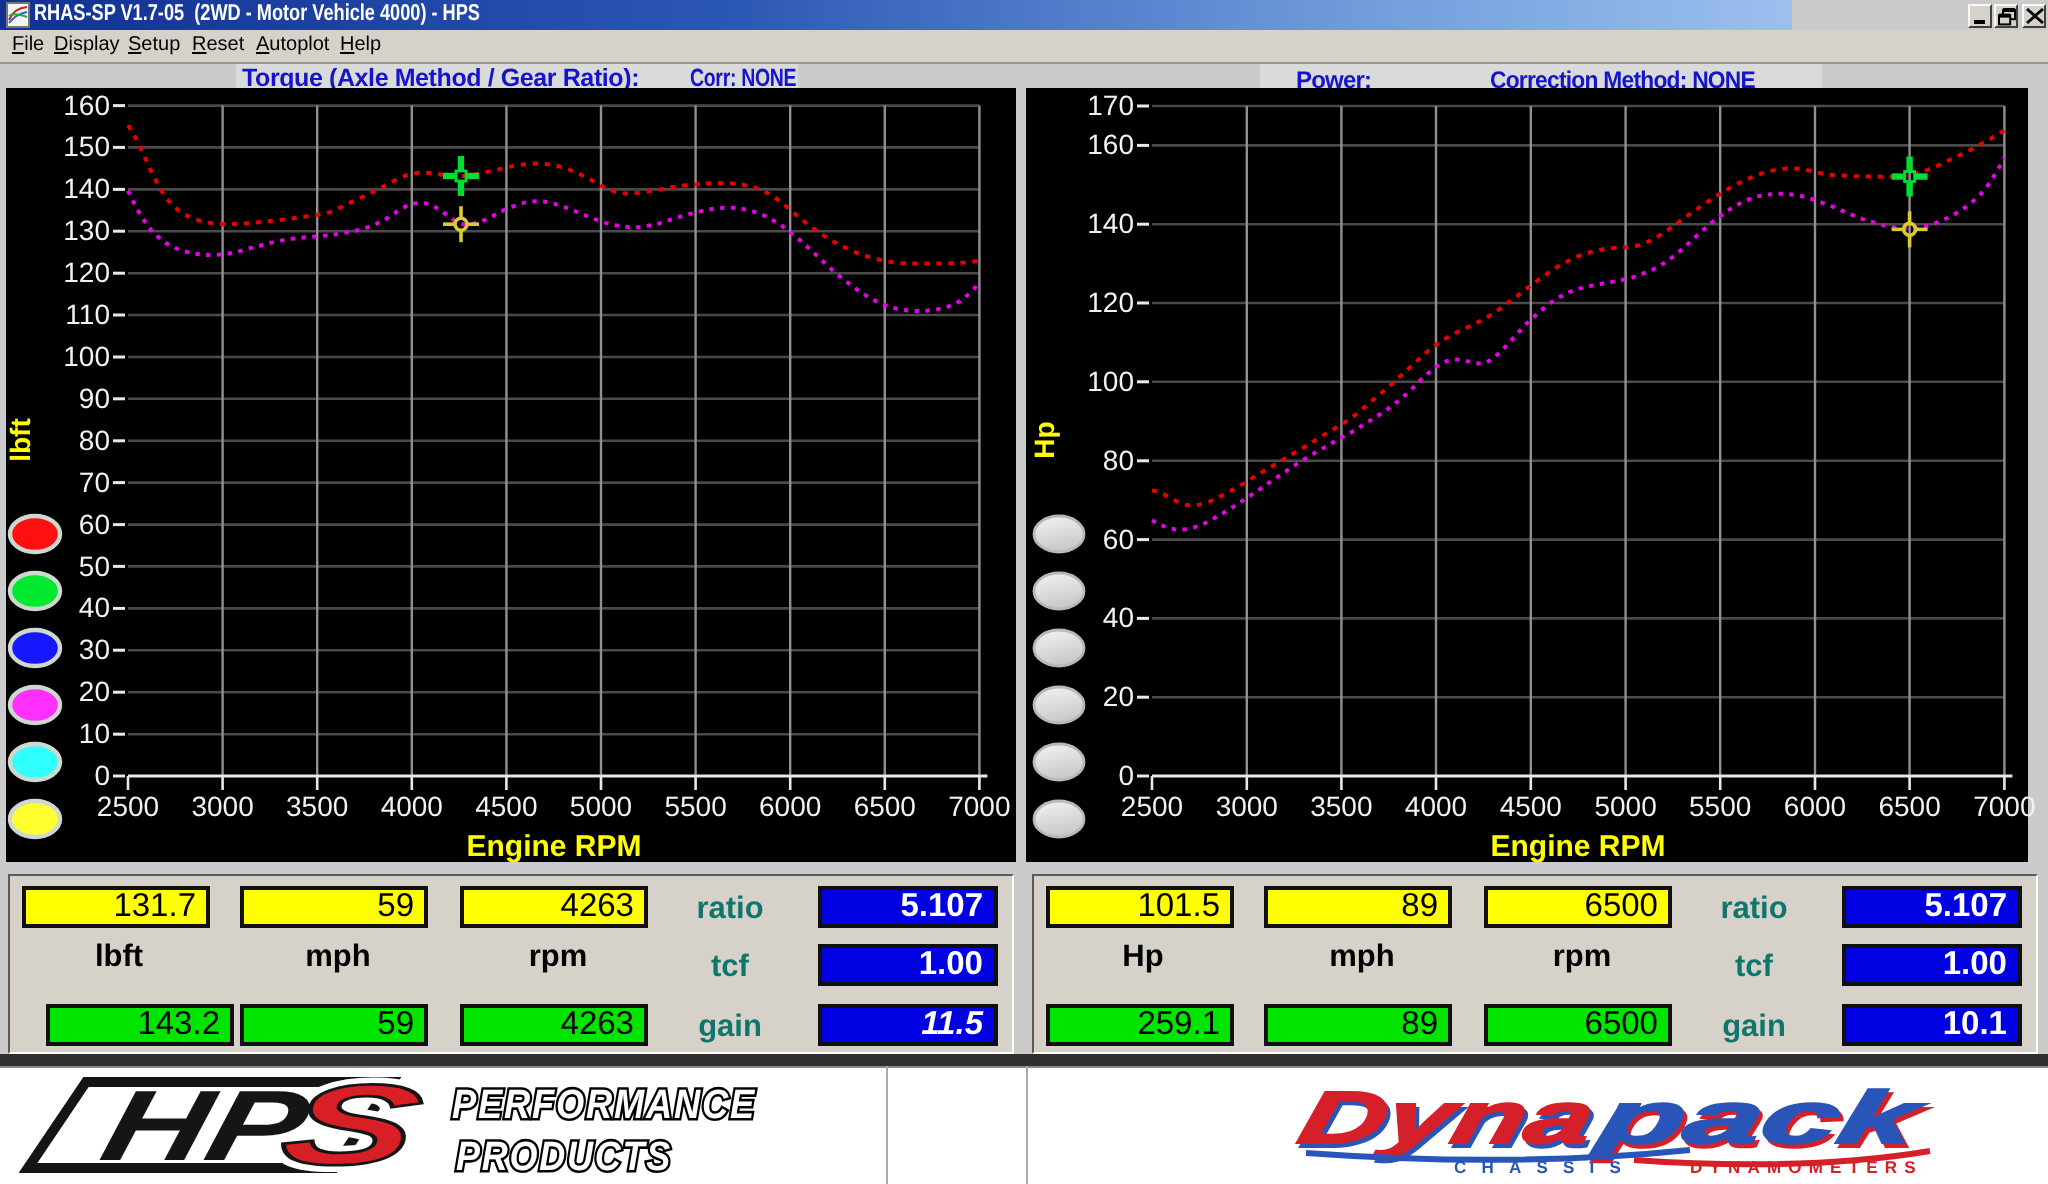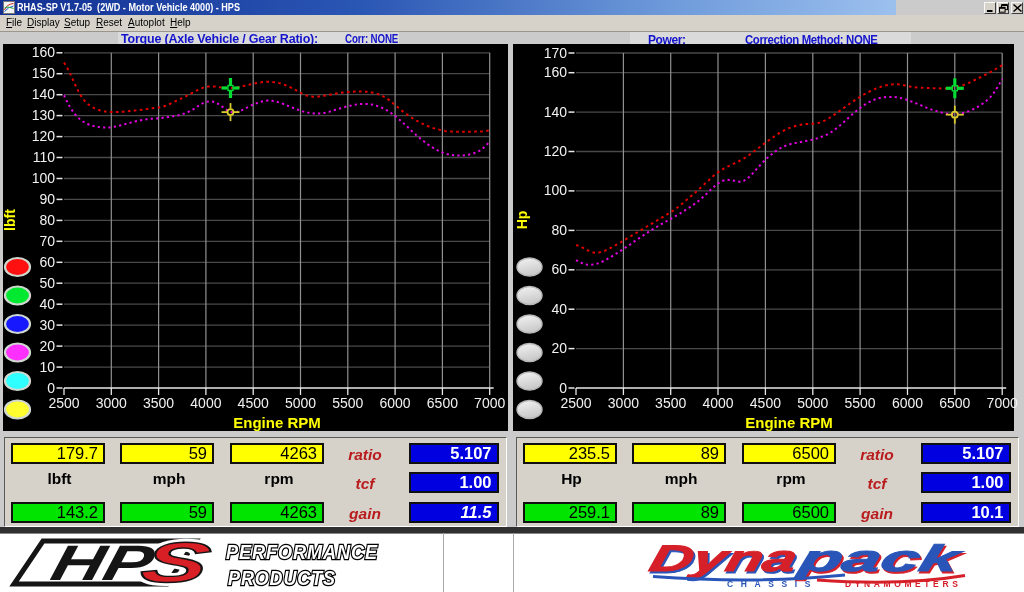--- a/index.html
+++ b/index.html
@@ -24,21 +24,21 @@
  .black { position:absolute; top:44px; height:387px; background:#000000; }
  .tpanel { position:absolute; top:437px; width:503px; height:90px; background:#d6d2ca;
    border-top:1.5px solid #5a5a5a; border-left:1.5px solid #5a5a5a;
    border-bottom:1.5px solid #ffffff; border-right:1.5px solid #ffffff; box-sizing:border-box; }
  .vbox { position:absolute; width:85px; height:17px; border:2px solid #101010;
    font-size:16.5px; text-align:right; padding-right:5px; line-height:16px; }
  .ybox { background:#ffff00; color:#000; }
  .gbox { background:#00e400; color:#000; }
  .bbox { background:#0000e0; color:#fff; font-weight:bold; width:81px; }
  .tlab { position:absolute; font-size:15.5px; font-weight:bold; color:#000; text-align:center; }
- .blab { position:absolute; font-size:15.5px; font-weight:bold; color:#b91c1c; width:60px; text-align:center;font-style:italic; }
+ .blab { position:absolute; font-size:15.5px; font-weight:bold; color:#0f766e; width:60px; text-align:center; }
  #darkstrip { position:absolute; left:0; top:527px; width:1024px; height:6px; background:#303030; }
  #logostrip { position:absolute; left:0; top:533px; width:1024px; height:59px; background:#ffffff;
    border-top:1px solid #888888; box-sizing:border-box; }
  .vsep { position:absolute; top:533px; width:1px; height:59px; background:#aaaaaa; }
 </style></head>
 <body>
 <div id="mainbg"></div>
 <div id="titlebar">
     <svg width="12" height="13" viewBox="0 0 12 13" style="position:absolute;left:3px;top:1px">
 <rect x="0.5" y="0.5" width="11" height="12" fill="#f4f4f4" stroke="#777"></rect>
@@ -71,21 +71,21 @@
 <div id="menubar">
  <span class="mitem" style="left:6px;"><u>F</u>ile</span>
  <span class="mitem" style="left:27px;"><u>D</u>isplay</span>
  <span class="mitem" style="left:64px;text-align:right;"><u>S</u>etup</span>
  <span class="mitem" style="left:96px;"><u>R</u>eset</span>
  <span class="mitem" style="left:128px;"><u>A</u>utoplot</span>
  <span class="mitem" style="left:170px;"><u>H</u>elp</span>
 </div>
 <div class="cband" style="left:118px;width:281px;"></div>
 <div class="cband" style="left:630px;width:281px;"></div>
-<div class="ctext" style="left:121px;">Torque (Axle Vehicle / Gear Ratio):</div>
+<div class="ctext" style="left:121px;">Torque (Axle Method / Gear Ratio):</div>
 <div class="ctext" style="left:345px;transform:scaleX(0.78);transform-origin:0 0;">Corr: NONE</div>
 <div class="ctext2" style="left:648px;">Power:</div>
 <div class="ctext2" style="left:745px;transform:scaleX(0.95);transform-origin:0 0;">Correction Method: NONE</div>
 <div class="black" style="left:3px;width:505px;"></div>
 <div class="black" style="left:513px;width:501px;"></div>
 <svg width="1024" height="592" viewBox="0 0 1024 592" style="position:absolute;left:0;top:0">
 <defs>
       <linearGradient id="gb" x1="0" y1="0" x2="0.3" y2="1">
         <stop offset="0" stop-color="#f4f4f4"></stop>
         <stop offset="1" stop-color="#c9c9c9"></stop>
@@ -275,39 +275,39 @@
 <ellipse cx="529.5" cy="352.5" rx="12.5" ry="9" fill="url(#gb)" stroke="#b8b8b8" stroke-width="1.4"></ellipse>
 <ellipse cx="529.5" cy="381.0" rx="12.5" ry="9" fill="url(#gb)" stroke="#b8b8b8" stroke-width="1.4"></ellipse>
 <ellipse cx="529.5" cy="409.5" rx="12.5" ry="9" fill="url(#gb)" stroke="#b8b8b8" stroke-width="1.4"></ellipse>
 <text x="277" y="428" text-anchor="middle" font-family="Liberation Sans,sans-serif" font-size="15" font-weight="bold" fill="#ffff00">Engine RPM</text>
 <text x="789" y="428" text-anchor="middle" font-family="Liberation Sans,sans-serif" font-size="15" font-weight="bold" fill="#ffff00">Engine RPM</text>
 <text x="15" y="220" transform="rotate(-90 15 220)" text-anchor="middle" font-family="Liberation Sans,sans-serif" font-size="14" font-weight="bold" fill="#ffff00">lbft</text>
 <text x="527" y="220" transform="rotate(-90 527 220)" text-anchor="middle" font-family="Liberation Sans,sans-serif" font-size="14" font-weight="bold" fill="#ffff00">Hp</text>
 </svg>
 
 <div class="tpanel" style="left:4px;">
- <div class="vbox ybox" style="left:6px;top:5px;">179.7</div>
+ <div class="vbox ybox" style="left:6px;top:5px;">131.7</div>
  <div class="vbox ybox" style="left:115px;top:5px;">59</div>
  <div class="vbox ybox" style="left:225px;top:5px;">4263</div>
  <div class="tlab" style="left:6px;top:32px;width:97px;">lbft</div>
  <div class="tlab" style="left:115px;top:32px;width:98px;">mph</div>
  <div class="tlab" style="left:225px;top:32px;width:98px;">rpm</div>
- <div class="vbox gbox" style="left:6px;top:64px;">143.2</div>
+ <div class="vbox gbox" style="left:18px;top:64px;">143.2</div>
  <div class="vbox gbox" style="left:115px;top:64px;">59</div>
  <div class="vbox gbox" style="left:225px;top:64px;">4263</div>
  <div class="blab" style="left:330px;top:8px;">ratio</div>
  <div class="blab" style="left:330px;top:37px;">tcf</div>
  <div class="blab" style="left:330px;top:67px;">gain</div>
  <div class="vbox bbox" style="left:403.5px;top:5px;">5.107</div>
  <div class="vbox bbox" style="left:403.5px;top:34px;">1.00</div>
  <div class="vbox bbox" style="left:403.5px;top:64px;font-style:italic;">11.5</div>
 </div>
 
 <div class="tpanel" style="left:516px;">
- <div class="vbox ybox" style="left:6px;top:5px;">235.5</div>
+ <div class="vbox ybox" style="left:6px;top:5px;">101.5</div>
  <div class="vbox ybox" style="left:115px;top:5px;">89</div>
  <div class="vbox ybox" style="left:225px;top:5px;">6500</div>
  <div class="tlab" style="left:6px;top:32px;width:97px;">Hp</div>
  <div class="tlab" style="left:115px;top:32px;width:98px;">mph</div>
  <div class="tlab" style="left:225px;top:32px;width:98px;">rpm</div>
  <div class="vbox gbox" style="left:6px;top:64px;">259.1</div>
  <div class="vbox gbox" style="left:115px;top:64px;">89</div>
  <div class="vbox gbox" style="left:225px;top:64px;">6500</div>
  <div class="blab" style="left:330px;top:8px;">ratio</div>
  <div class="blab" style="left:330px;top:37px;">tcf</div>

